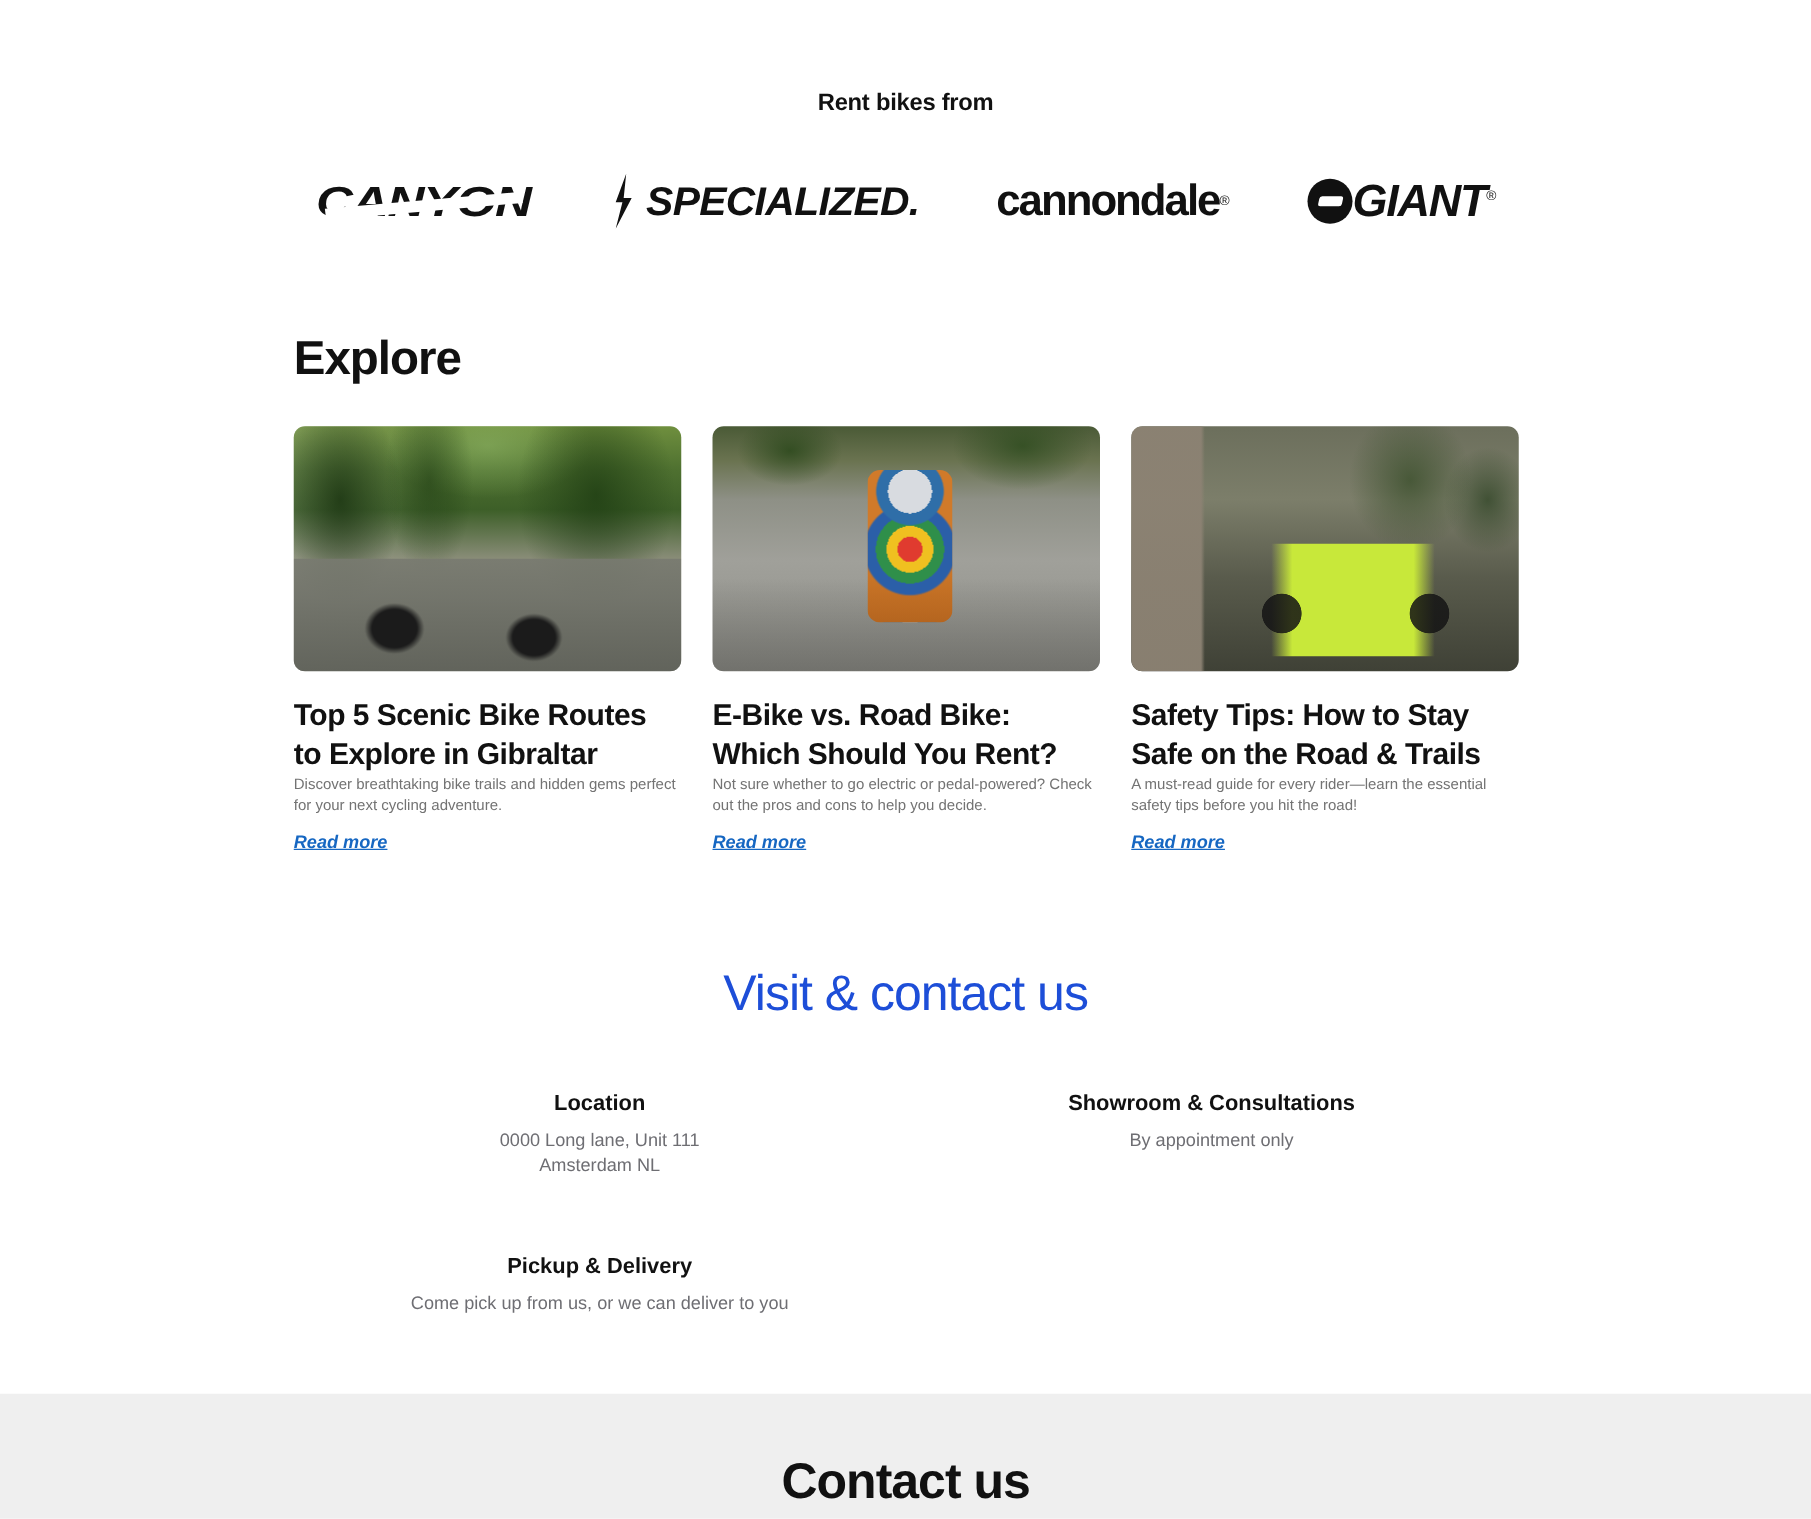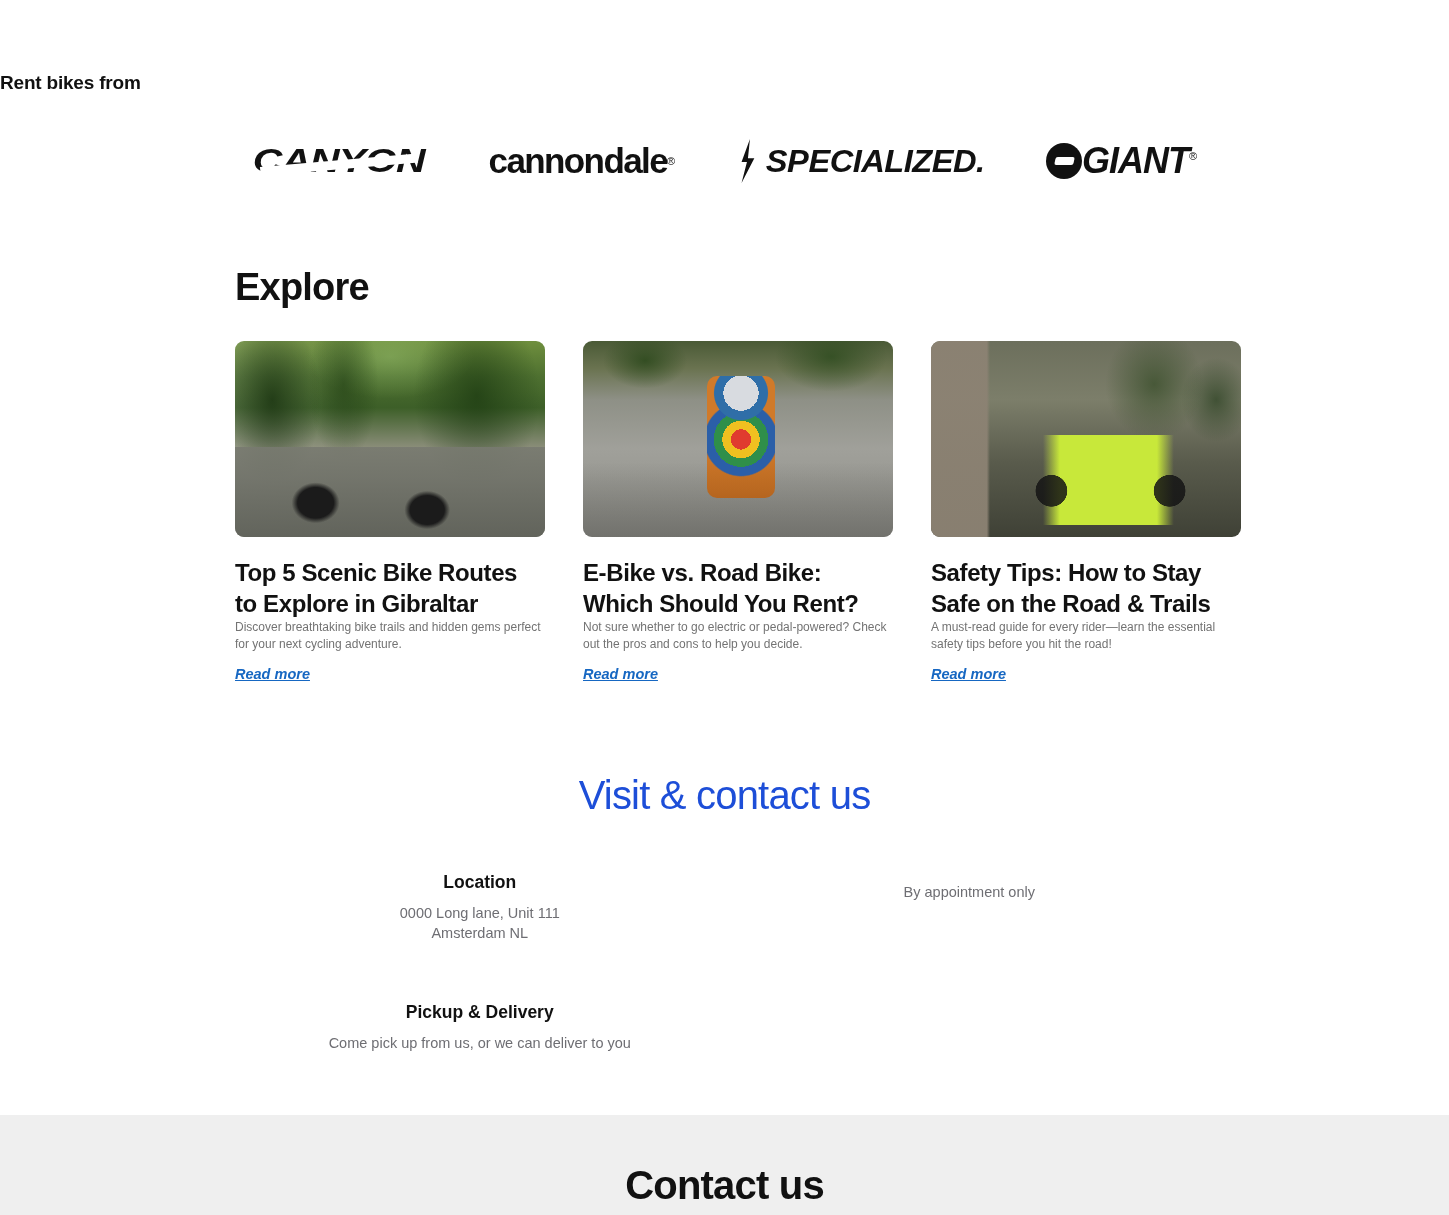--- a/index.html
+++ b/index.html
@@ -14,21 +14,21 @@
   }
 
   .page {
     width: 1449px;
     position: relative;
   }
 
   
   .brands-section {
     padding-top: 72px;
-    text-align: left;
+    text-align: center;
   }
   .brands-title {
     font-size: 19px;
     font-weight: bold;
     color: #111111;
     letter-spacing: -0.2px;
   }
   .brands-row {
     margin-top: 44px;
     display: flex;
@@ -134,21 +134,21 @@
   }
   .guides-heading {
     font-size: 38px;
     font-weight: bold;
     color: #111111;
     letter-spacing: -0.8px;
   }
   .guides-grid {
     margin-top: 32px;
     display: flex;
-    gap: 38px;
+    gap: 25px;
   }
   .guide-card {
     width: 310px;
   }
   .guide-thumb {
     width: 310px;
     height: 196px;
     border-radius: 9px;
     overflow: hidden;
     position: relative;
@@ -298,28 +298,28 @@
 <div class="page">
 
   <section class="brands-section">
     <div class="brands-title">Rent bikes from</div>
     <div class="brands-row">
 
       <div class="brand brand-canyon">
         <span>CANYON</span>
       </div>
 
+      <div class="brand brand-specialized">
+        <span class="sbolt"></span>
+        <span class="sbolt-text">SPECIALIZED.</span>
+      </div>
+
       <div class="brand brand-cannondale">
         <span>cannondale</span>
           <span class="reg">®</span>
-      </div>
-
-      <div class="brand brand-specialized">
-        <span class="sbolt"></span>
-        <span class="sbolt-text">SPECIALIZED.</span>
       </div>
 
       <div class="brand brand-giant">
         <span class="giant-mark"></span>
         <span class="giant-text"><span>GIANT</span><span class="reg">®</span></span>
       </div>
 
     </div>
   </section>
 
@@ -354,20 +354,21 @@
 
   <section class="visit-section">
     <h2 class="visit-heading">Visit &amp; contact us</h2>
 
     <div class="visit-grid">
       <div class="visit-cell">
         <h4>Location</h4>
         <p>0000 Long lane, Unit 111<br>Amsterdam NL</p>
       </div>
       <div class="visit-cell">
+        <h4>Showroom &amp; Consultations</h4>
         <p>By appointment only</p>
       </div>
       <div class="visit-cell">
         <h4>Pickup &amp; Delivery</h4>
         <p>Come pick up from us, or we can deliver to you</p>
       </div>
     </div>
   </section>
 
   <footer class="footer">

